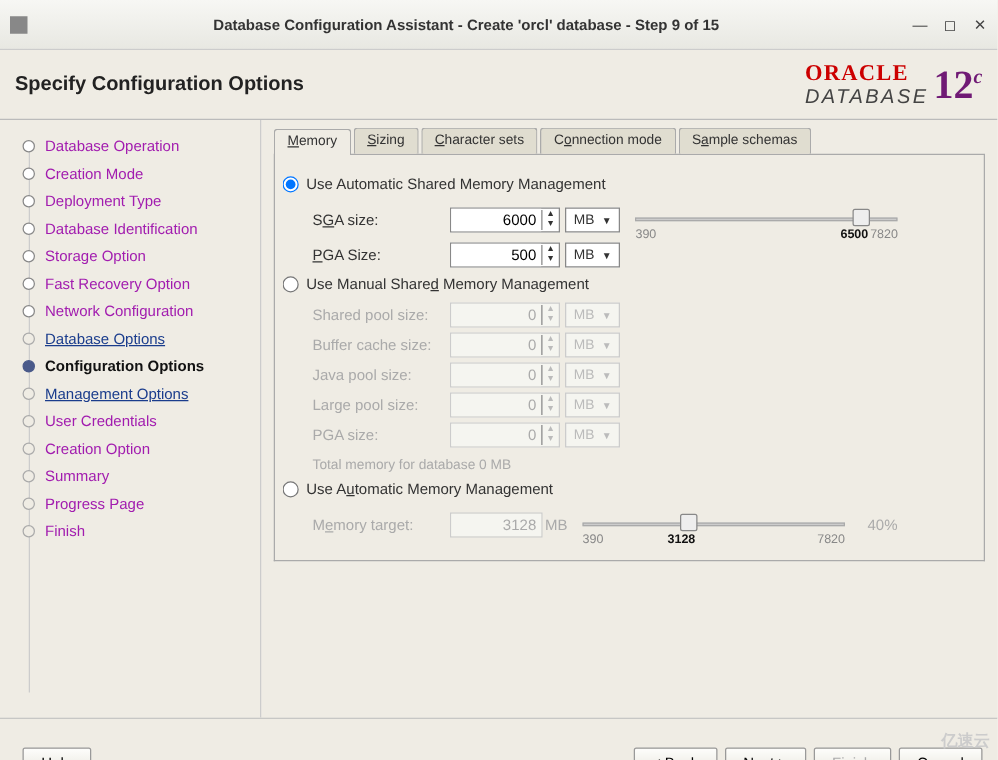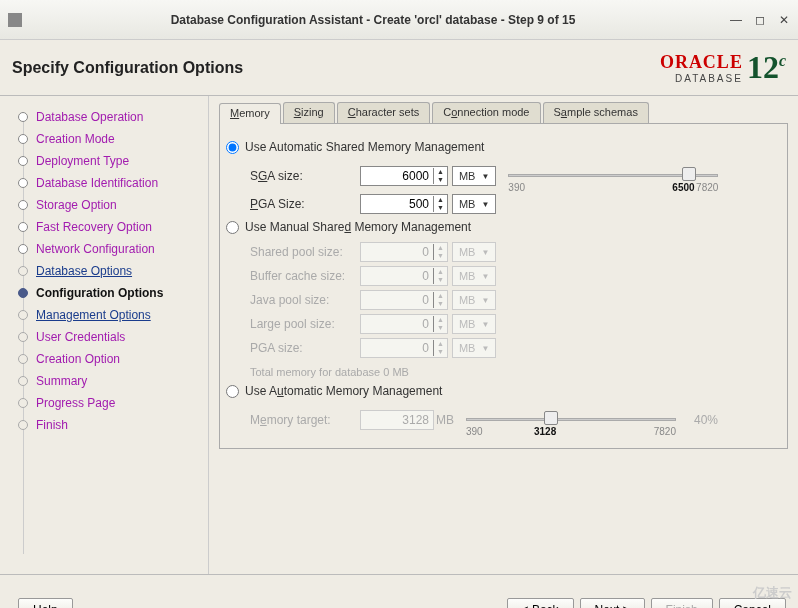--- a/index.html
+++ b/index.html
@@ -5,23 +5,23 @@
 * { box-sizing: border-box; margin: 0; padding: 0; }
 body { font-family: sans-serif; font-size: 12px; background: #f5f5f0; color: #333; width: 798px; height: 608px; overflow: hidden; }
 .titlebar { height: 40px; background: linear-gradient(#f7f7f4,#e8e8e2); border-bottom: 1px solid #ccc; display: flex; align-items: center; padding: 0 8px; }
 .titlebar .t-icon { width:14px; height:14px; background:#888; margin-right:6px; }
 .titlebar .title { flex:1; text-align:center; color:#333; font-weight:bold; font-size:12px; }
 .titlebar .winbtn { width:12px; height:12px; margin-left:12px; color:#444; display:flex; align-items:center; justify-content:center; cursor:pointer; }
 .header { height: 56px; border-bottom:1px solid #bbb; display:flex; align-items:center; padding:0 12px; background: #efece4; }
 .header h1 { font-size:16px; font-weight:bold; color:#222; flex:1; }
 .logo { display:flex; align-items:center; gap:4px; }
 .oracle { font-family: serif; font-weight:bold; color:#c00; font-size:18px; letter-spacing:1px; }
-.twelve { font-family: serif; font-weight:bold; color:#14532d; font-size:32px; }
+.twelve { font-family: serif; font-weight:bold; color:#701a75; font-size:32px; }
 .twelve sup { font-size:16px; font-style:italic; }
-.dblabel { font-size:10px; color:#444; letter-spacing:2px; display:block; text-align:right; }
+.dblabel { font-size:16px; color:#444; letter-spacing:2px; display:block; text-align:right;font-style:italic; }
 
 .body { display:flex; height: 478px; }
 .sidebar { width: 209px; border-right:1px solid #ccc; background:#efece4; padding-top:10px; position:relative; }
 .step { display:flex; align-items:center; height:22px; padding-left:18px; position:relative; color:#a21caf; }
 .step .dot { width:10px; height:10px; border:1px solid #aaa; border-radius:50%; background:#efece4; margin-right:8px; position:relative; z-index:2; }
 .step.done .dot { background:#fff; border-color:#888; }
 .step.current { font-weight:bold; color:#111; }
 .step.current .dot { background:#4a5a8a; border-color:#4a5a8a; }
 .step.link { color:#1a3c8c; text-decoration:underline; cursor:pointer; }
 .sidebar .line { position:absolute; left:23px; top:20px; bottom:20px; width:1px; background:#ccc; }

